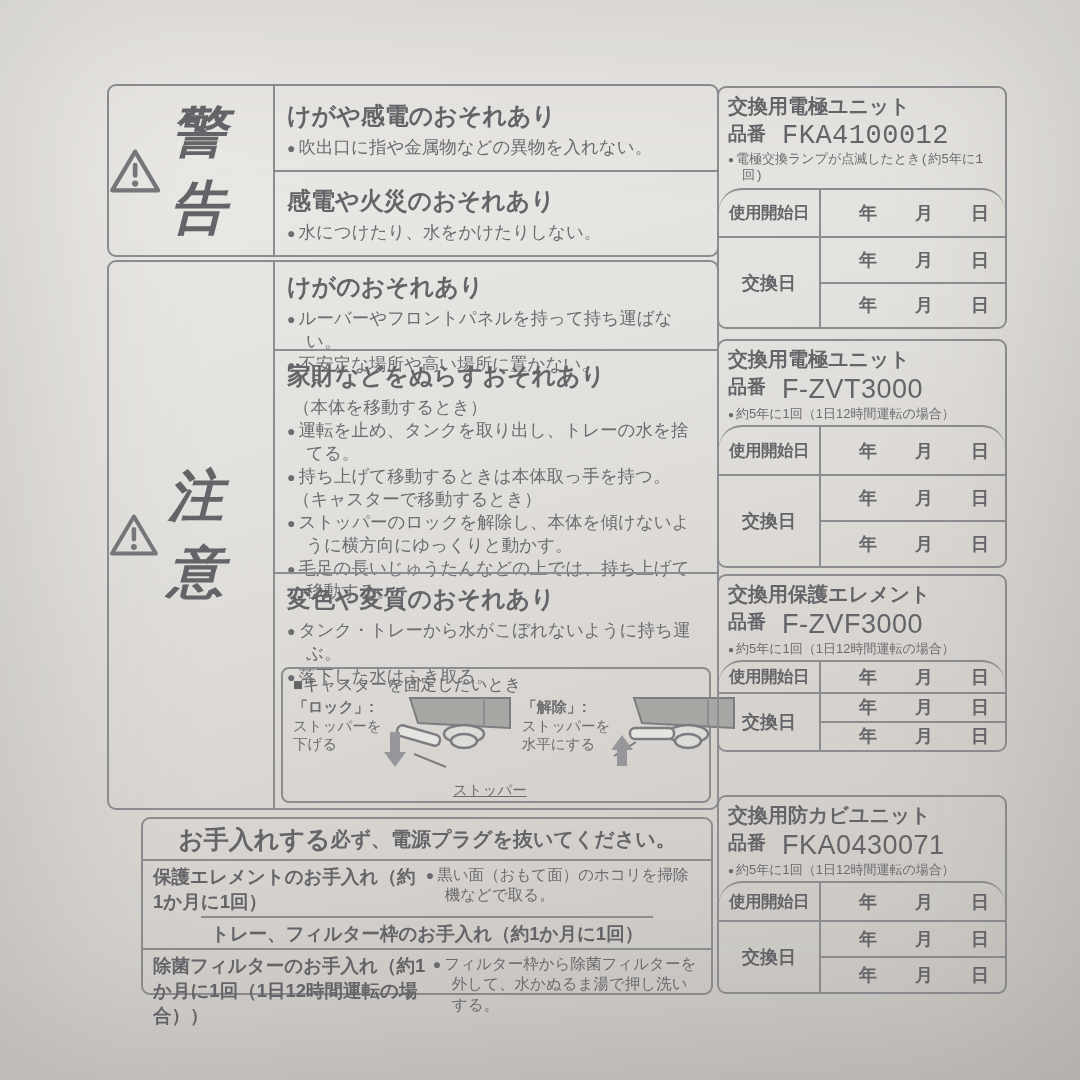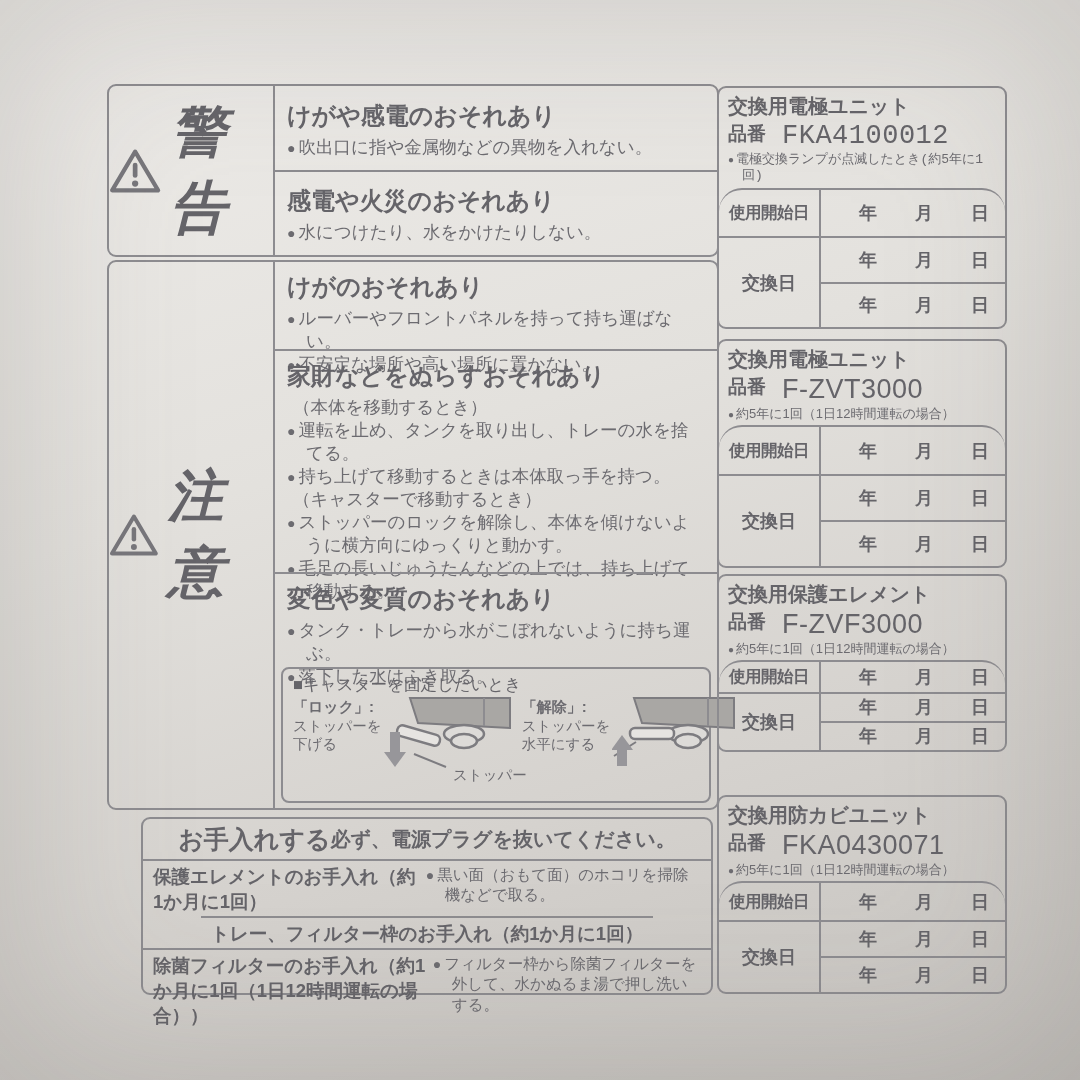--- a/index.html
+++ b/index.html
@@ -55,21 +55,21 @@
     flex:1;margin:2px 6px 5px 6px;
     border:2.5px solid var(--border);border-radius:8px;
     position:relative;padding:5px 10px 2px 10px;
   }
   .caster-title{font-size:16.5px;font-weight:normal;color:var(--text-strong);}
   .caster-grid{display:flex;align-items:flex-start;margin-top:2px;}
   .caster-text{font-size:14.5px;line-height:1.25;flex:0 0 auto;}
   .caster-text .cap{font-weight:bold;font-size:15px;}
   .caster-fig{flex:0 0 auto;margin:-2px 2px 0 2px;}
   .stopper-label{
-    position:absolute;left:170px;bottom:16px;font-size:14.5px;
+    position:absolute;left:170px;bottom:1px;font-size:14.5px;text-decoration:underline;
   }
   
   .care{left:141px;top:817px;width:572px;height:178px;display:flex;flex-direction:column;align-items:center;}
   .care-header{
     display:flex;align-items:center;justify-content:space-between;
     padding:3px 10px 2px 10px;flex:0 0 40px;
   }
   .care-title{font-size:25px;font-weight:bold;color:var(--text-strong);}
   .care-notice{font-size:20px;font-weight:bold;color:var(--text-strong);}
   .care-item{border-top:2.5px solid var(--border);flex:1;padding:3px 10px 2px 10px;display:flex;justify-content:center;}

